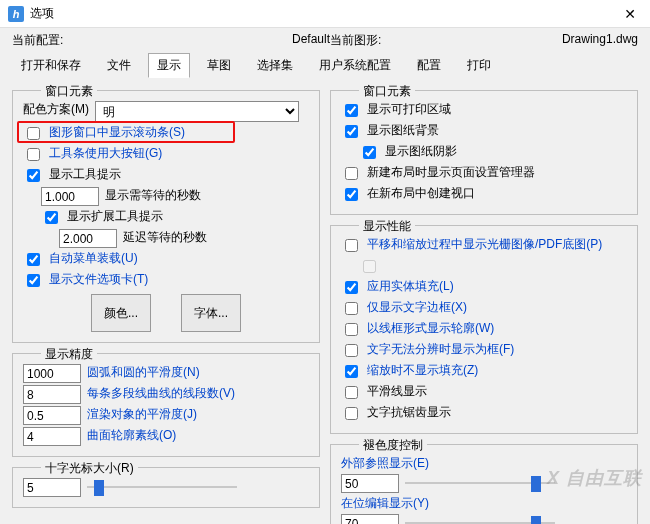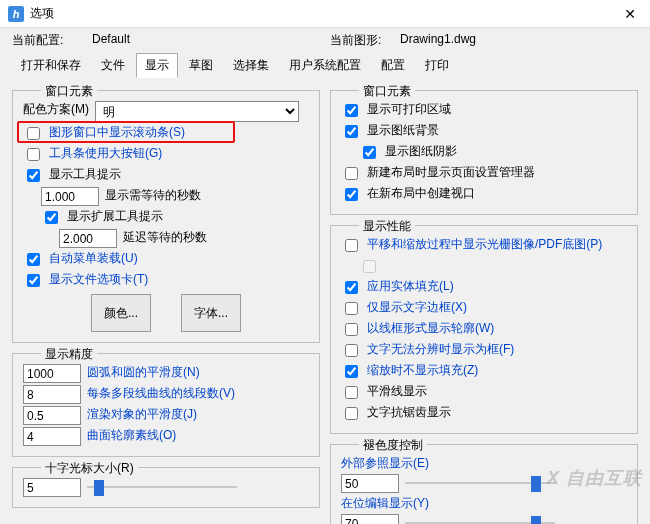--- a/index.html
+++ b/index.html
@@ -3,22 +3,22 @@
 <meta charset="utf-8">
 <style>
   * { box-sizing: border-box; font-family: "Microsoft YaHei", "SimSun", Arial, sans-serif; }
   body { margin: 0; width: 650px; height: 524px; background: #f0f0f0; font-size: 12px; color: #000; overflow: hidden; }
   .titlebar { height: 28px; background: #fff; display: flex; align-items: center; padding: 0 8px; border-bottom: 1px solid #e0e0e0; }
   .titlebar .app-icon { width: 16px; height: 16px; margin-right: 6px; background: #3a8be0; border-radius: 2px; display: flex; align-items: center; justify-content: center; color: #fff; font-style: italic; font-size: 11px; font-weight: bold; }
   .titlebar .title { flex: 1; font-size: 12px; }
   .titlebar .close { font-size: 14px; padding: 0 6px; cursor: pointer; }
   .inforow { display: flex; padding: 4px 12px 2px 12px; font-size: 12px; }
   .inforow .lab { width: 80px; }
-  .inforow .val { flex: 1; }
-  .tabs { display: flex; padding: 0 12px; gap: 2px; margin-top: 2px; }
+  .inforow .val { flex: 1; text-align: right; }
+  .tabs { display: flex; padding: 0 12px; gap: 8px; margin-top: 2px; }
   .tab { padding: 3px 8px; border: 1px solid transparent; background: #f0f0f0; cursor: pointer; font-size: 12px; }
   .tab.active { background: #fff; border: 1px solid #aaa; border-bottom: 1px solid #fff; }
   .columns { display: flex; gap: 10px; padding: 6px 12px 0 12px; }
   .col { flex: 1; display: flex; flex-direction: column; gap: 4px; }
   .group { border: 1px solid #bfbfbf; padding: 8px 10px 8px 10px; position: relative; margin-top: 6px; }
   .group > .legend { position: absolute; top: -8px; left: 8px; background: #f0f0f0; padding: 0 4px; font-size: 12px; margin-left: 20px; }
   .row { display: flex; align-items: flex-start; gap: 6px; margin: 2px 0; }
   .indent1 { margin-left: 18px; }
   .indent2 { margin-left: 36px; }
   .linklike { color: #0044cc; text-decoration: none; }

